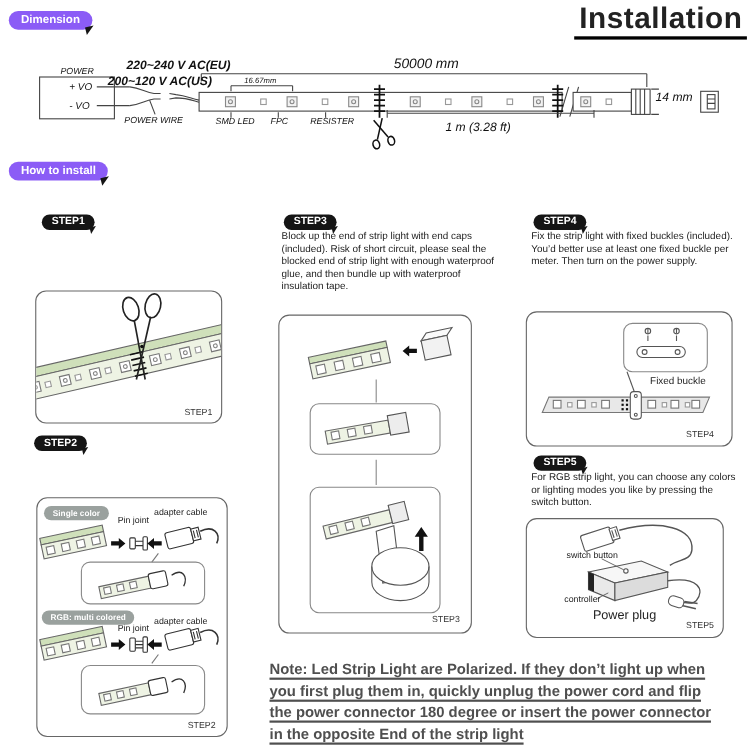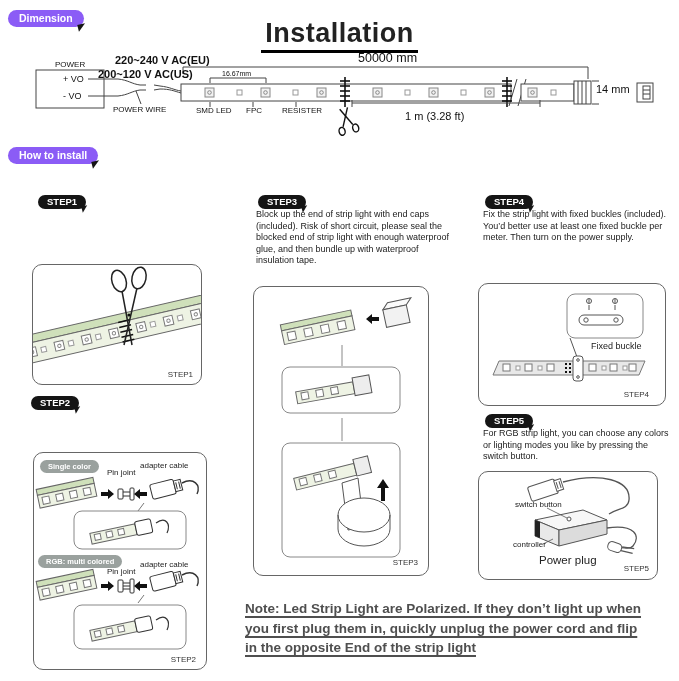--- a/index.html
+++ b/index.html
@@ -1,33 +1,33 @@
 <!DOCTYPE html>
 <html><head>
 <meta charset="utf-8">
 <style>
   html,body { margin:0; padding:0; background:#fff; }
   .page { position:relative; width:679px; height:681px; background:#fff; overflow:hidden;
           font-family:"Liberation Sans", sans-serif; color:#222; }
   svg.fig { position:absolute; left:0; top:0; }
-  .title { position:absolute; left:0; right:0; top:18px; text-align:center; }
+  .title { position:absolute; left:0; right:0; top:1px; text-align:right; }
   .title span { display:inline-block; font-size:27px; font-weight:800; letter-spacing:.5px;
                 border-bottom:3px solid #000; padding:0 4px 1px; }
   .badge { position:absolute; background:#8b5cf6; color:#fff; font-weight:bold;
            font-size:10.5px; padding:2px 11px 3px; border-radius:10px; white-space:nowrap; }
   .badge::after { content:""; position:absolute; right:-2px; bottom:-4px;
            border-left:8px solid #151515; border-bottom:7px solid transparent; transform:rotate(-14deg); }
   .stepbadge { position:absolute; background:#151515; color:#fff; font-weight:bold;
            font-size:9.5px; padding:1px 9px 2px; border-radius:8px; white-space:nowrap; }
   .stepbadge::after { content:""; position:absolute; right:-2px; bottom:-3px;
            border-left:6px solid #151515; border-bottom:6px solid transparent; transform:rotate(-14deg); }
   .graypill { position:absolute; background:#9aa19e; color:#fff; font-weight:bold;
            font-size:7.5px; padding:1.5px 8px 2px; border-radius:8px; white-space:nowrap; }
   .lbl { position:absolute; font-size:8px; color:#222; white-space:nowrap; }
-  .dimtext { position:absolute; color:#111; white-space:nowrap; }
+  .dimtext { position:absolute; color:#111; white-space:nowrap;font-style:italic; }
   .steptext { position:absolute; font-size:9px; line-height:11.5px; color:#222; }
   .figbox { position:absolute; border:1.2px solid #666; border-radius:10px; background:#fff; }
   .figtag { position:absolute; font-size:8px; color:#333; white-space:nowrap; }
   .note { position:absolute; left:245px; top:599px; width:434px; }
   .note div { font-size:13.5px; font-weight:bold; color:#4f4f4f; line-height:19.5px;
               text-decoration:underline; text-decoration-thickness:2px; text-underline-offset:3px; }
 </style>
 </head>
 <body>
 
@@ -402,16 +402,17 @@
     </svg>
     <div class="lbl" style="left:36px; top:28px;">switch button</div>
     <div class="lbl" style="left:34px; top:68px;">controller</div>
     <div class="lbl" style="left:60px; top:82px; font-size:11.5px;">Power plug</div>
     <div class="figtag" style="right:8px; bottom:6px;">STEP5</div>
   </div>
 
   <div class="note">
     <div>Note: Led Strip Light are Polarized. If they don’t light up when</div>
     <div>you first plug them in, quickly unplug the power cord and flip</div>
+    <div>the power connector 180 degree or insert the power connector</div>
     <div>in the opposite End of the strip light</div>
   </div>
 
 </div>
 
 </body></html>

